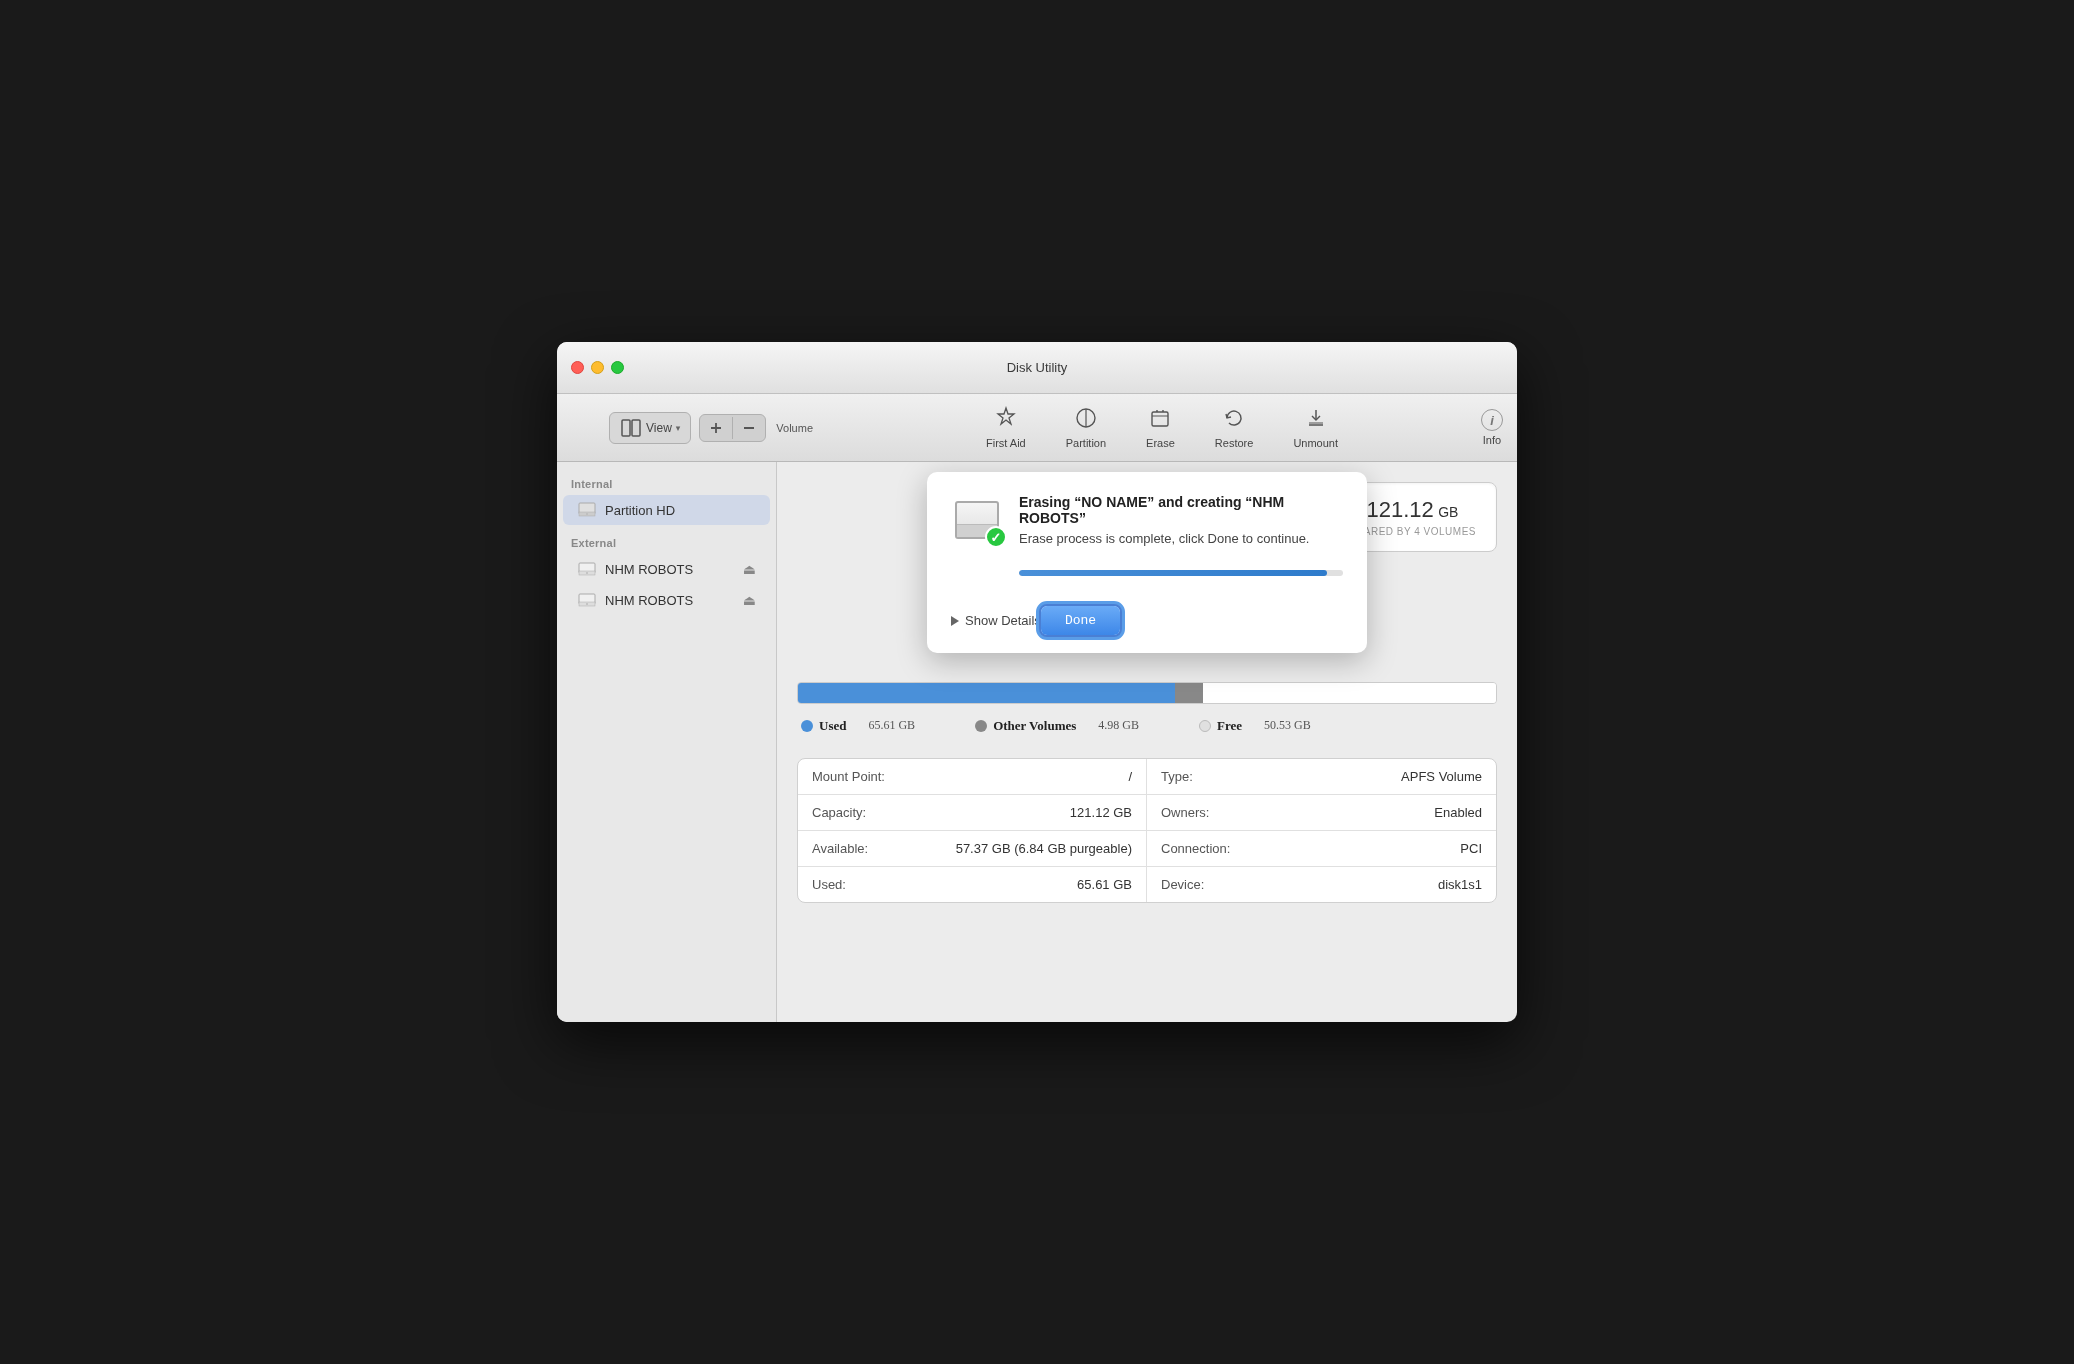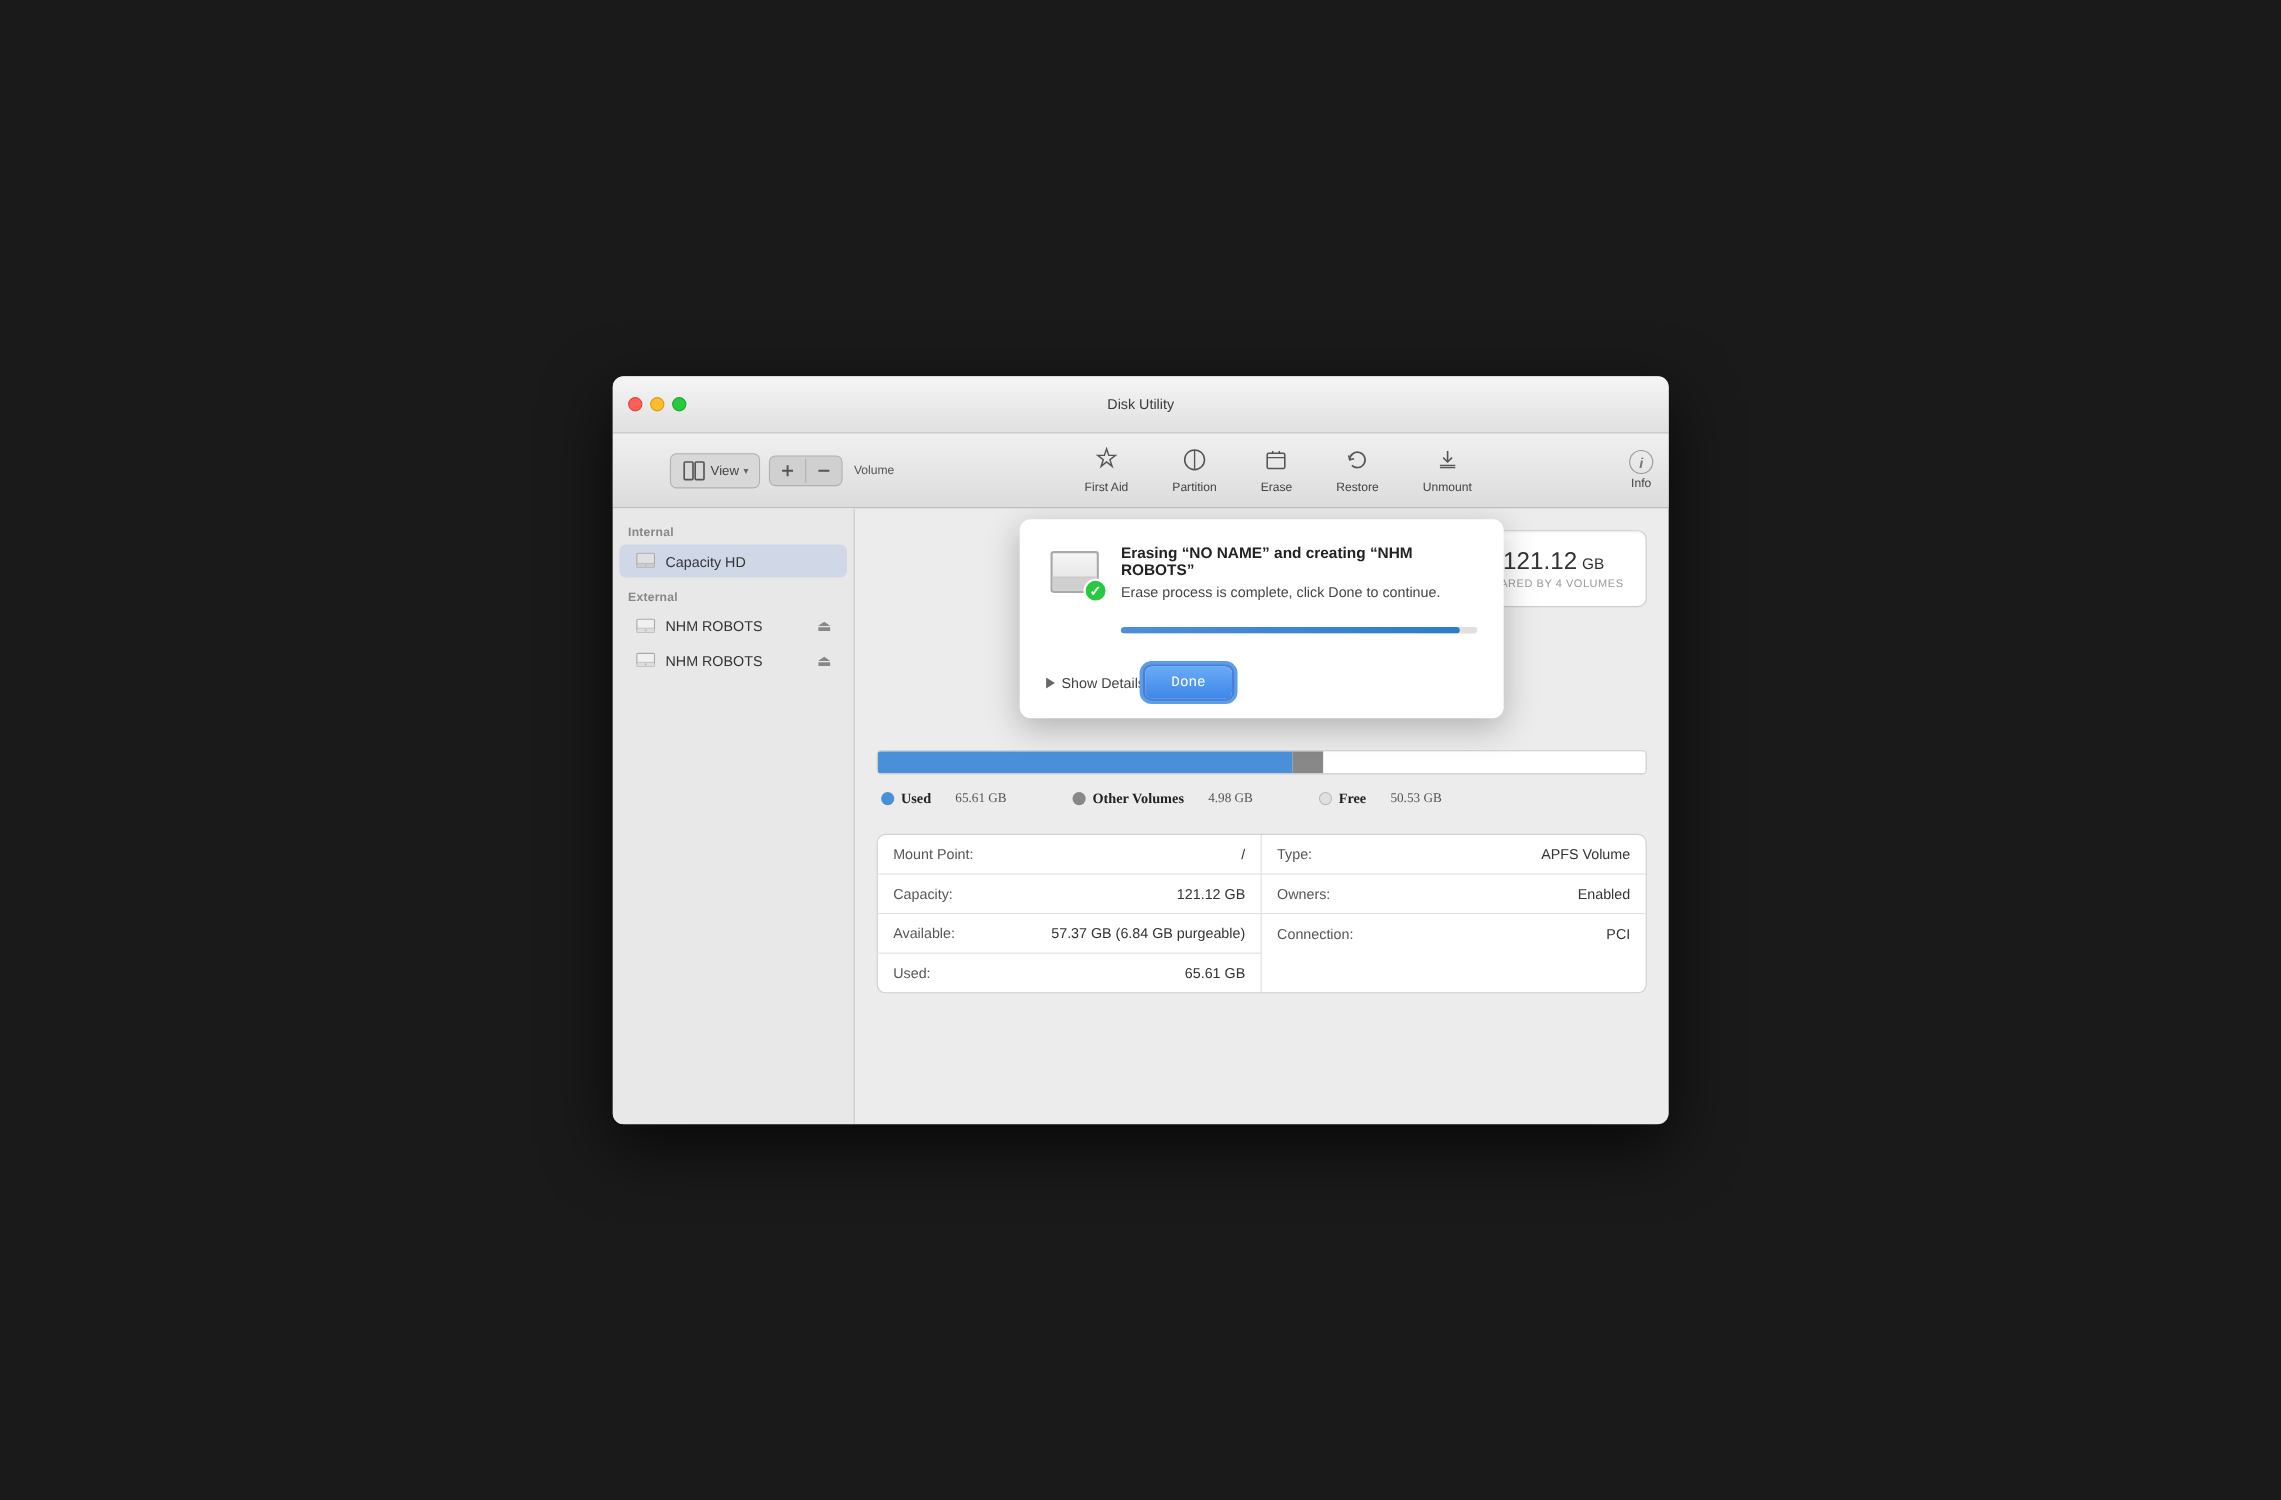--- a/index.html
+++ b/index.html
@@ -558,21 +558,21 @@
     <div class="sidebar">
       <div class="sidebar-section-title">Internal</div>
       <div class="sidebar-item selected">
         <div class="sidebar-item-icon">
           <svg width="18" height="16" viewBox="0 0 18 16">
             <rect x="1" y="1" width="16" height="11" rx="1" fill="#e0e0e0" stroke="#aaa" stroke-width="1"></rect>
             <rect x="1" y="10" width="16" height="4" rx="0" fill="#ccc" stroke="#aaa" stroke-width="0.5"></rect>
             <circle cx="9" cy="12" r="1" fill="#bbb"></circle>
           </svg>
         </div>
-        <span class="sidebar-item-label">Capacity HD</span>
+        <span class="sidebar-item-label">Partition HD</span>
       </div>
 
       <div class="sidebar-section-title" style="margin-top:8px">External</div>
       <div class="sidebar-item">
         <div class="sidebar-item-icon">
           <svg width="18" height="16" viewBox="0 0 18 16">
             <rect x="1" y="2" width="16" height="10" rx="1" fill="#f0f0f0" stroke="#aaa" stroke-width="1"></rect>
             <rect x="1" y="10" width="16" height="4" rx="0" fill="#ddd" stroke="#aaa" stroke-width="0.5"></rect>
             <circle cx="9" cy="12" r="1" fill="#bbb"></circle>
           </svg>
@@ -680,17 +680,21 @@
             <span class="info-value">57.37 GB (6.84 GB purgeable)</span>
           </div>
           <div class="info-cell">
             <span class="info-label">Connection:</span>
             <span class="info-value">PCI</span>
           </div>
           <div class="info-cell">
             <span class="info-label">Used:</span>
             <span class="info-value">65.61 GB</span>
           </div>
+          <div class="info-cell">
+            <span class="info-label">Device:</span>
+            <span class="info-value">disk1s1</span>
+          </div>
         </div>
       </div>
     </div>
   </div>
 </div>
 
 </body></html>

